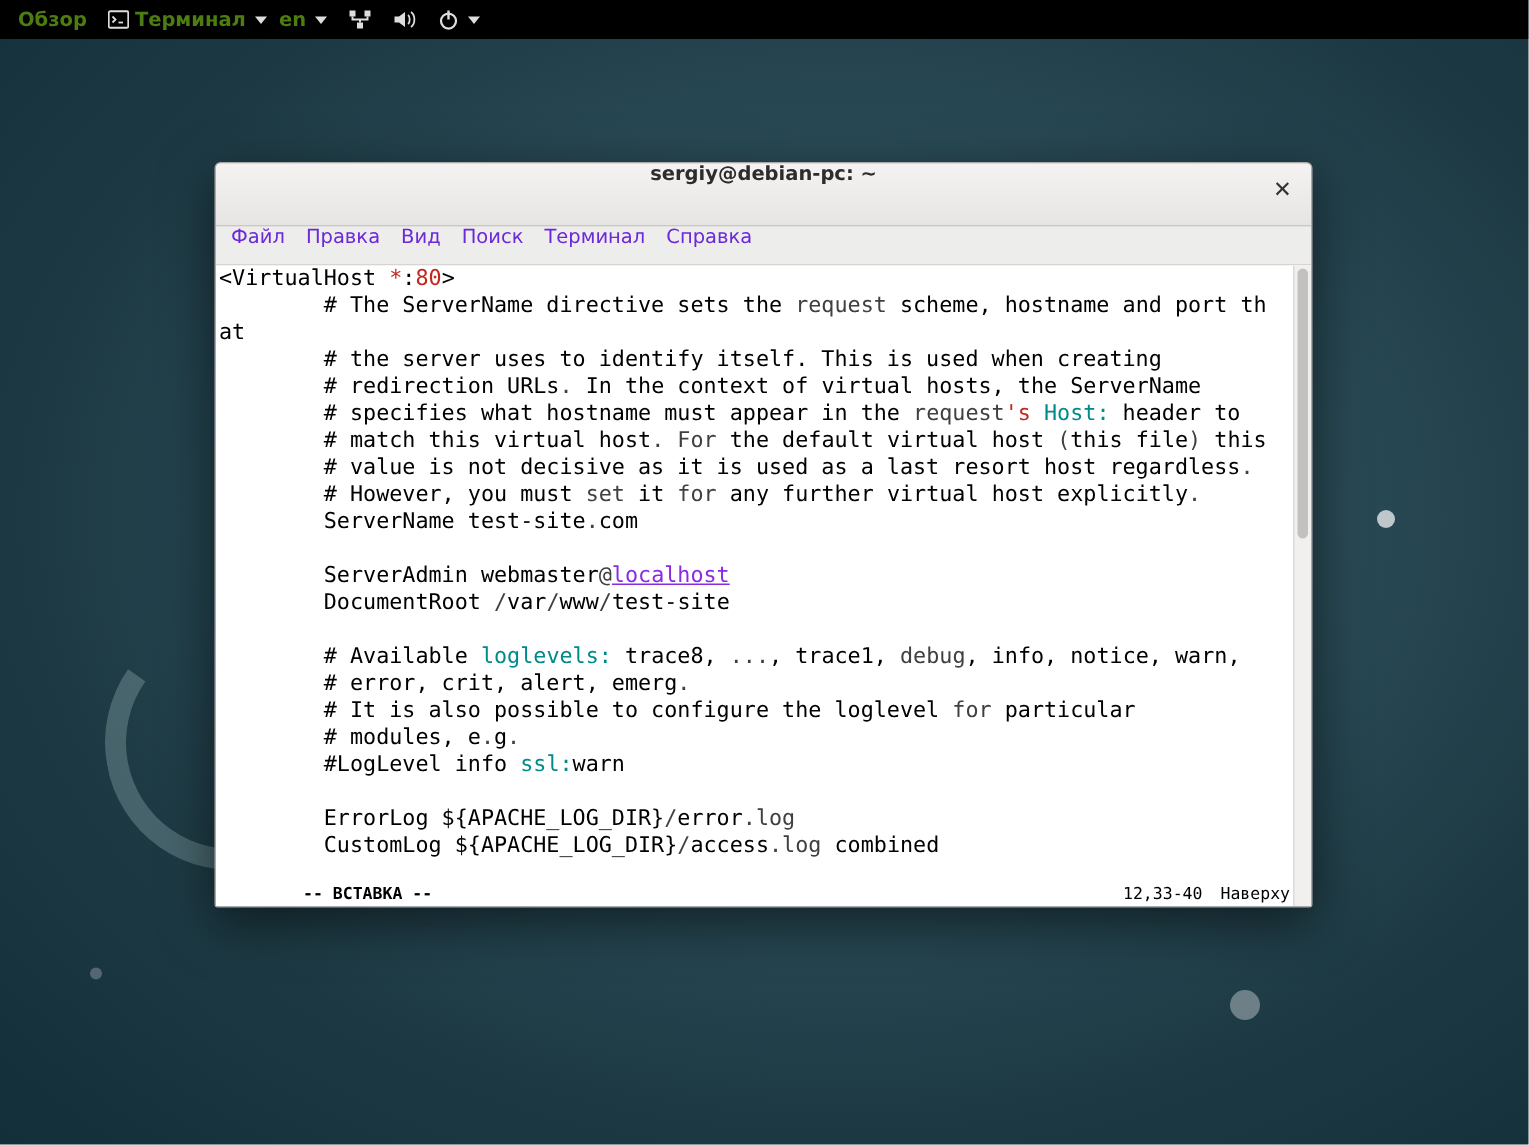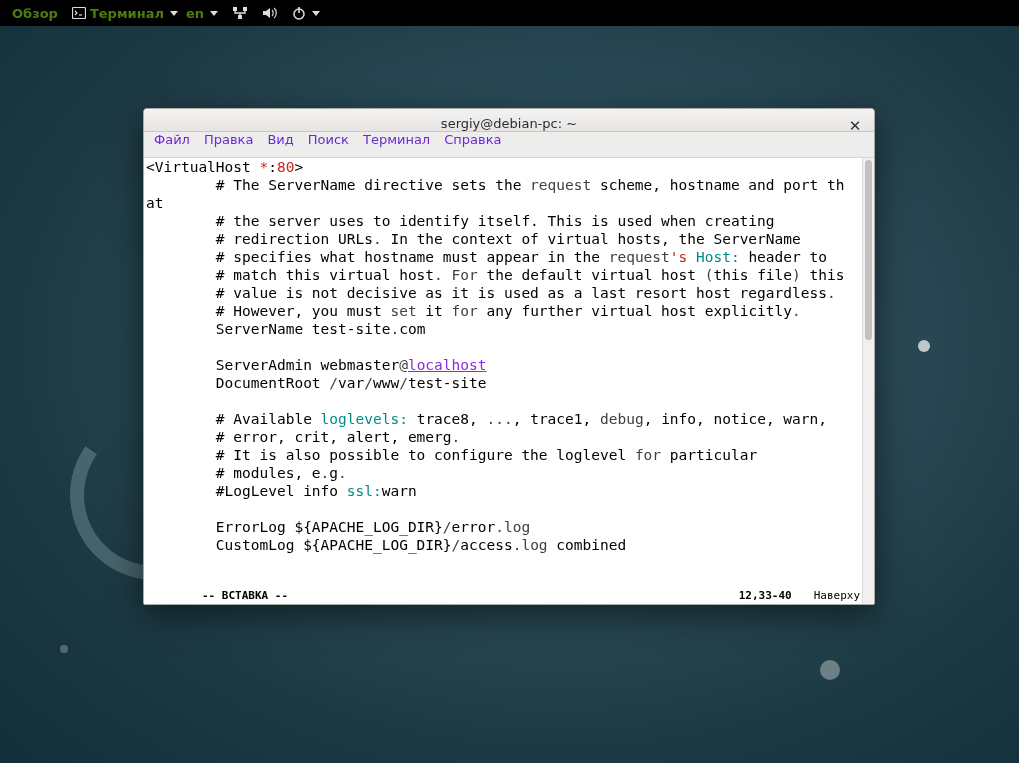--- a/index.html
+++ b/index.html
@@ -31,23 +31,23 @@
   .icon svg { display:block; }
 
   
   .window {
     position:absolute; left:143px; top:108px; width:732px; height:497px;
     background:#fff; border:1px solid #a9a9a9; border-radius:4px 4px 2px 2px;
     box-shadow: 0 10px 35px rgba(0,0,0,0.55);
     display:flex; flex-direction:column; overflow:hidden;
   }
   .titlebar {
-    height:23px; background:linear-gradient(#f4f3f2,#e6e5e3);
-    border-bottom:1px solid #c9c8c6; display:flex; align-items:flex-end;
-    justify-content:center; position:relative; font-size:13px; font-weight:400; color:#2c2c2c;
+    height:42px; background:linear-gradient(#f4f3f2,#e6e5e3);
+    border-bottom:1px solid #c9c8c6; display:flex; align-items:flex-start;
+    justify-content:center; position:relative; font-size:13px; font-weight:700; color:#2c2c2c;
   }
   .titlebar .close {
     position:absolute; right:10px; top:8px; width:18px; height:18px;
     display:flex; align-items:center; justify-content:center; cursor:pointer;
     font-size:15px; color:#333;
   }
   .menubar {
     height:26px; background:#ededec; border-bottom:1px solid #d6d5d3;
     display:flex; align-items:flex-start; gap:14px; padding:0 10px;
     font-size:13px; color:#6d28d9;
@@ -69,21 +69,21 @@
     position:absolute; left:2px; right:2px; top:2px; height:180px;
     background:#c2c1bf; border-radius:4px;
   }
   .statusline {
     position:absolute; left:18px; right:14px; bottom:2px;
     font-family:"DejaVu Sans Mono","Liberation Mono",monospace;
     font-size:11px; font-weight:700; color:#000; display:flex;margin-left:40px;
   }
   .statusline .sl-left { flex:0 0 auto; }
   .statusline .sl-fill { flex:1; }
-  .statusline .sl-pos { flex:0 0 auto; padding-right:22px; font-weight:700;}
+  .statusline .sl-pos { flex:0 0 auto; padding-right:12px; font-weight:400;}
   .statusline .sl-top { flex:0 0 auto; font-weight:400;}
 
   
   .c-red    { color:#c2261f; }
   .c-teal   { color:#008b8b;margin-top:42px; }
   .c-orange { color:#404040; }
   .c-purple { color:#8a2be2;text-decoration:underline; }
 </style>
 </head>
 <body>

